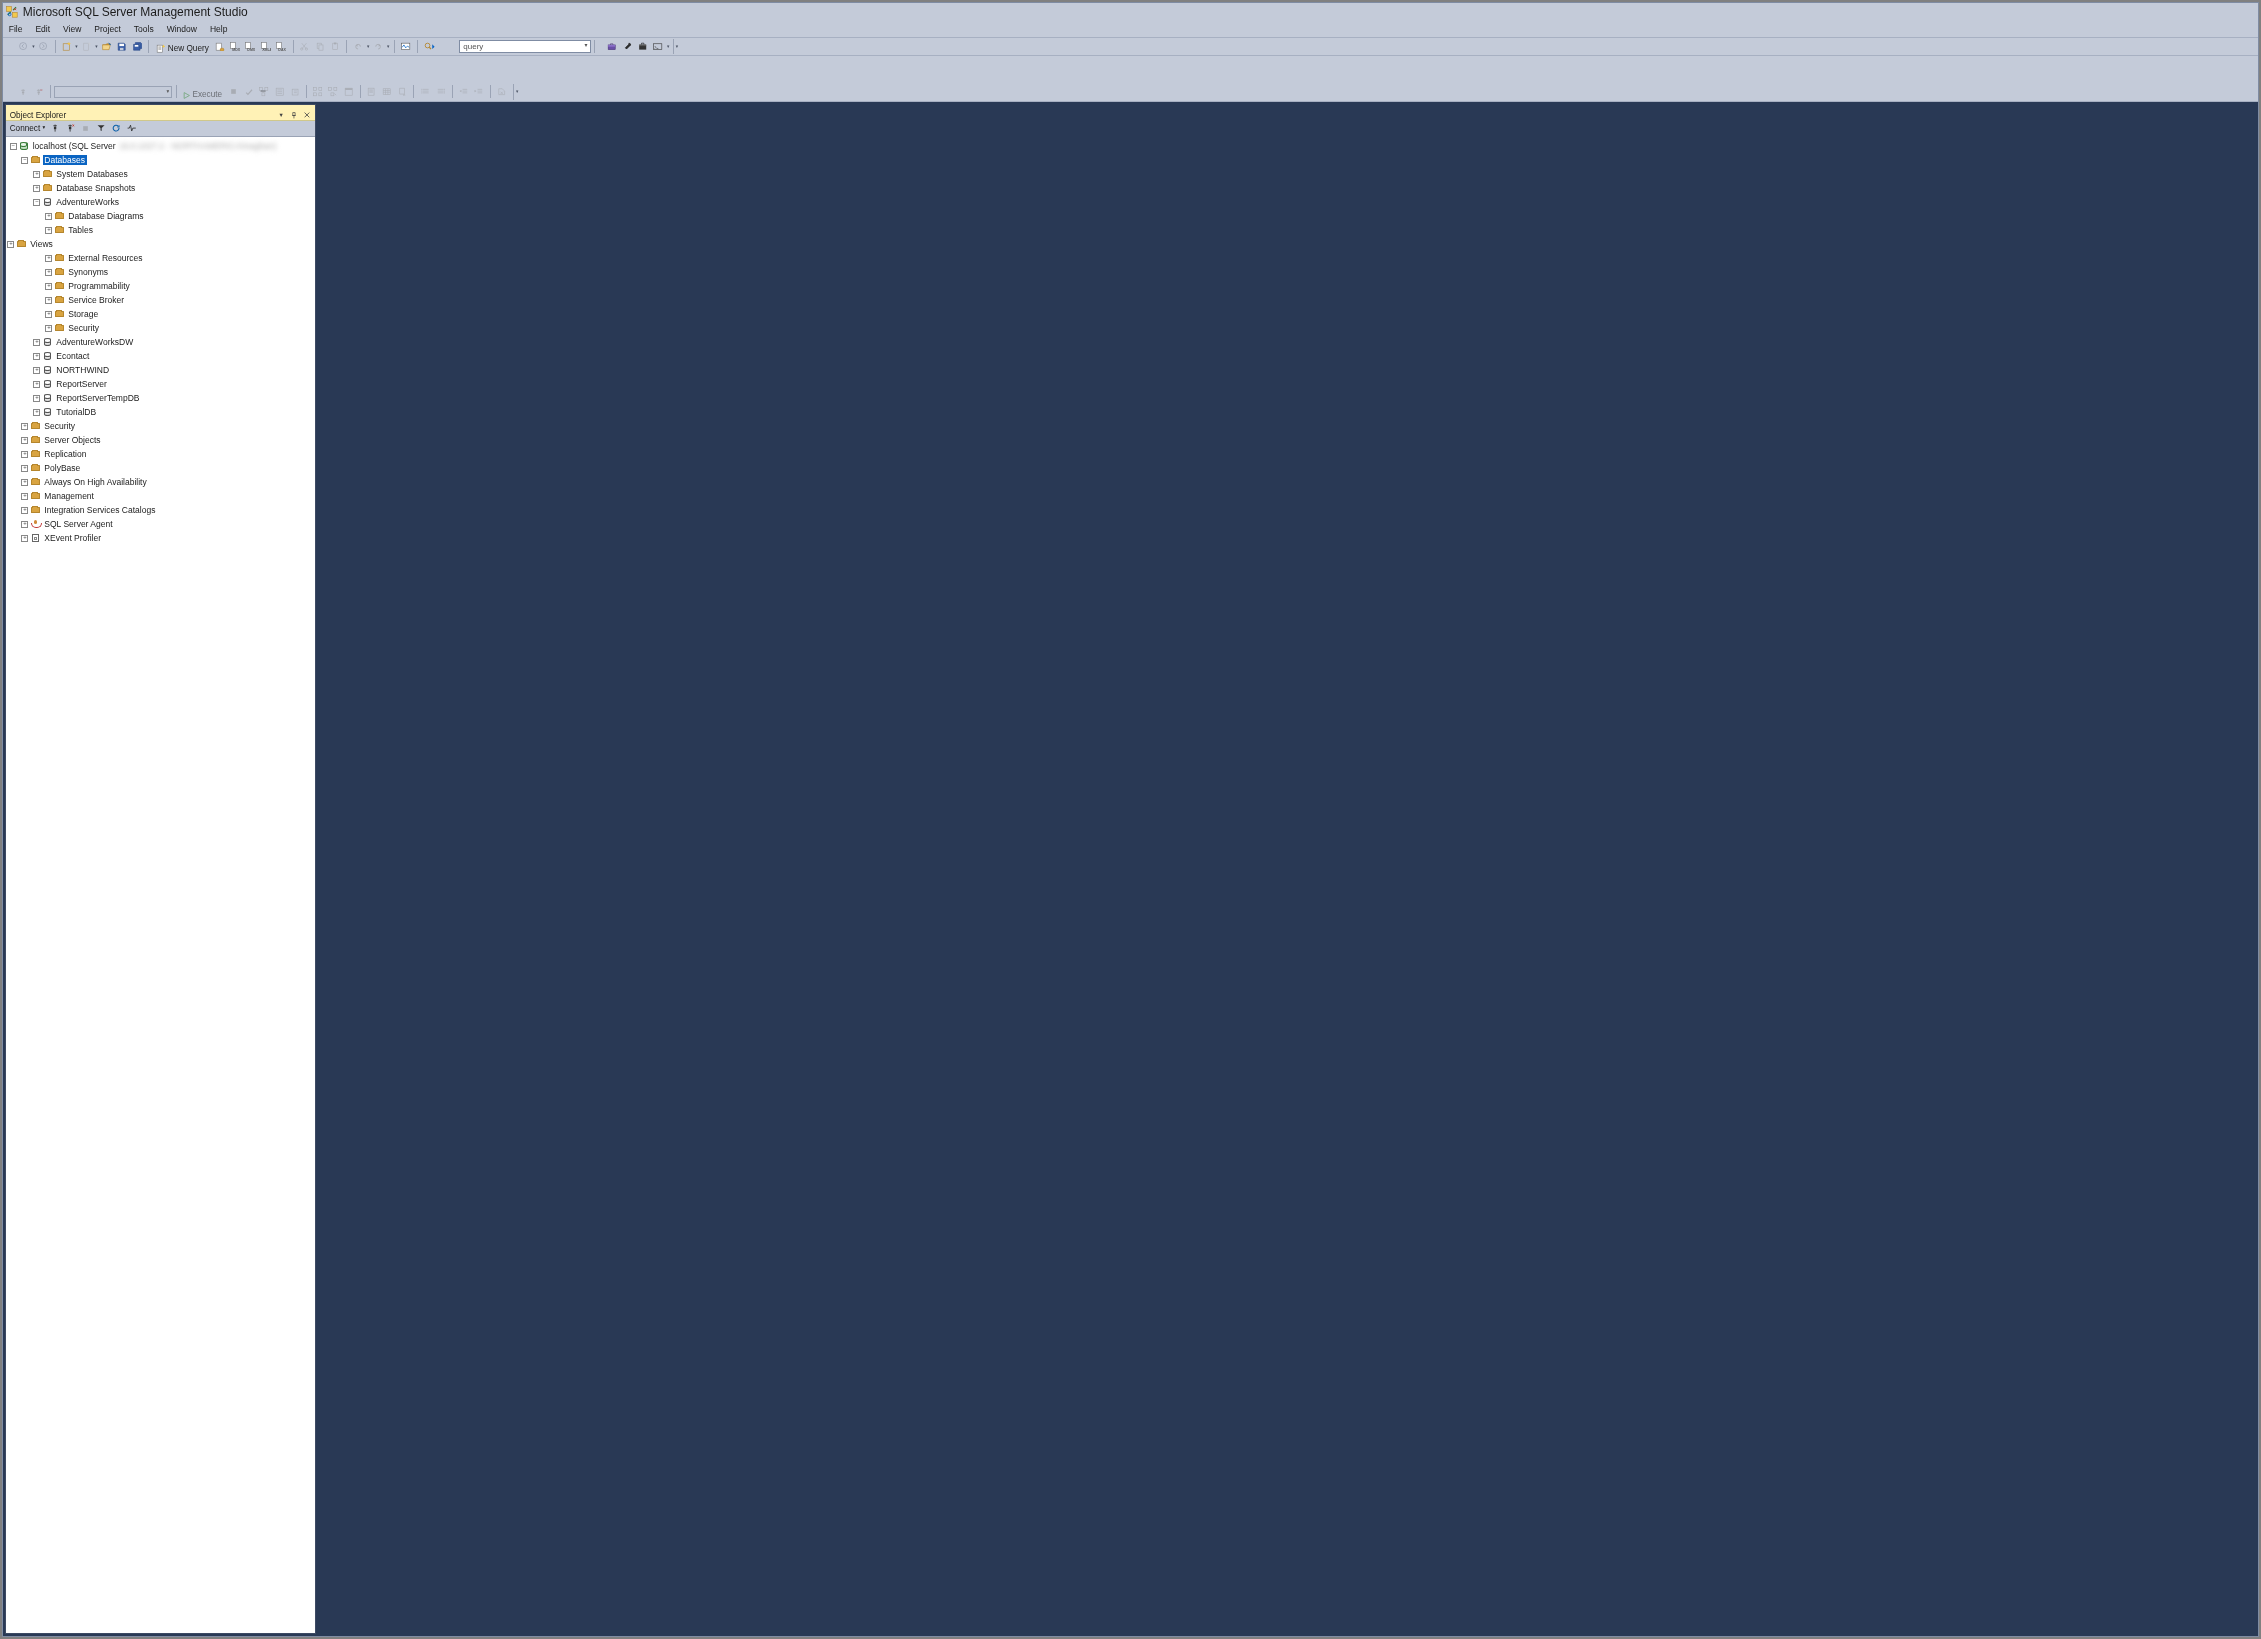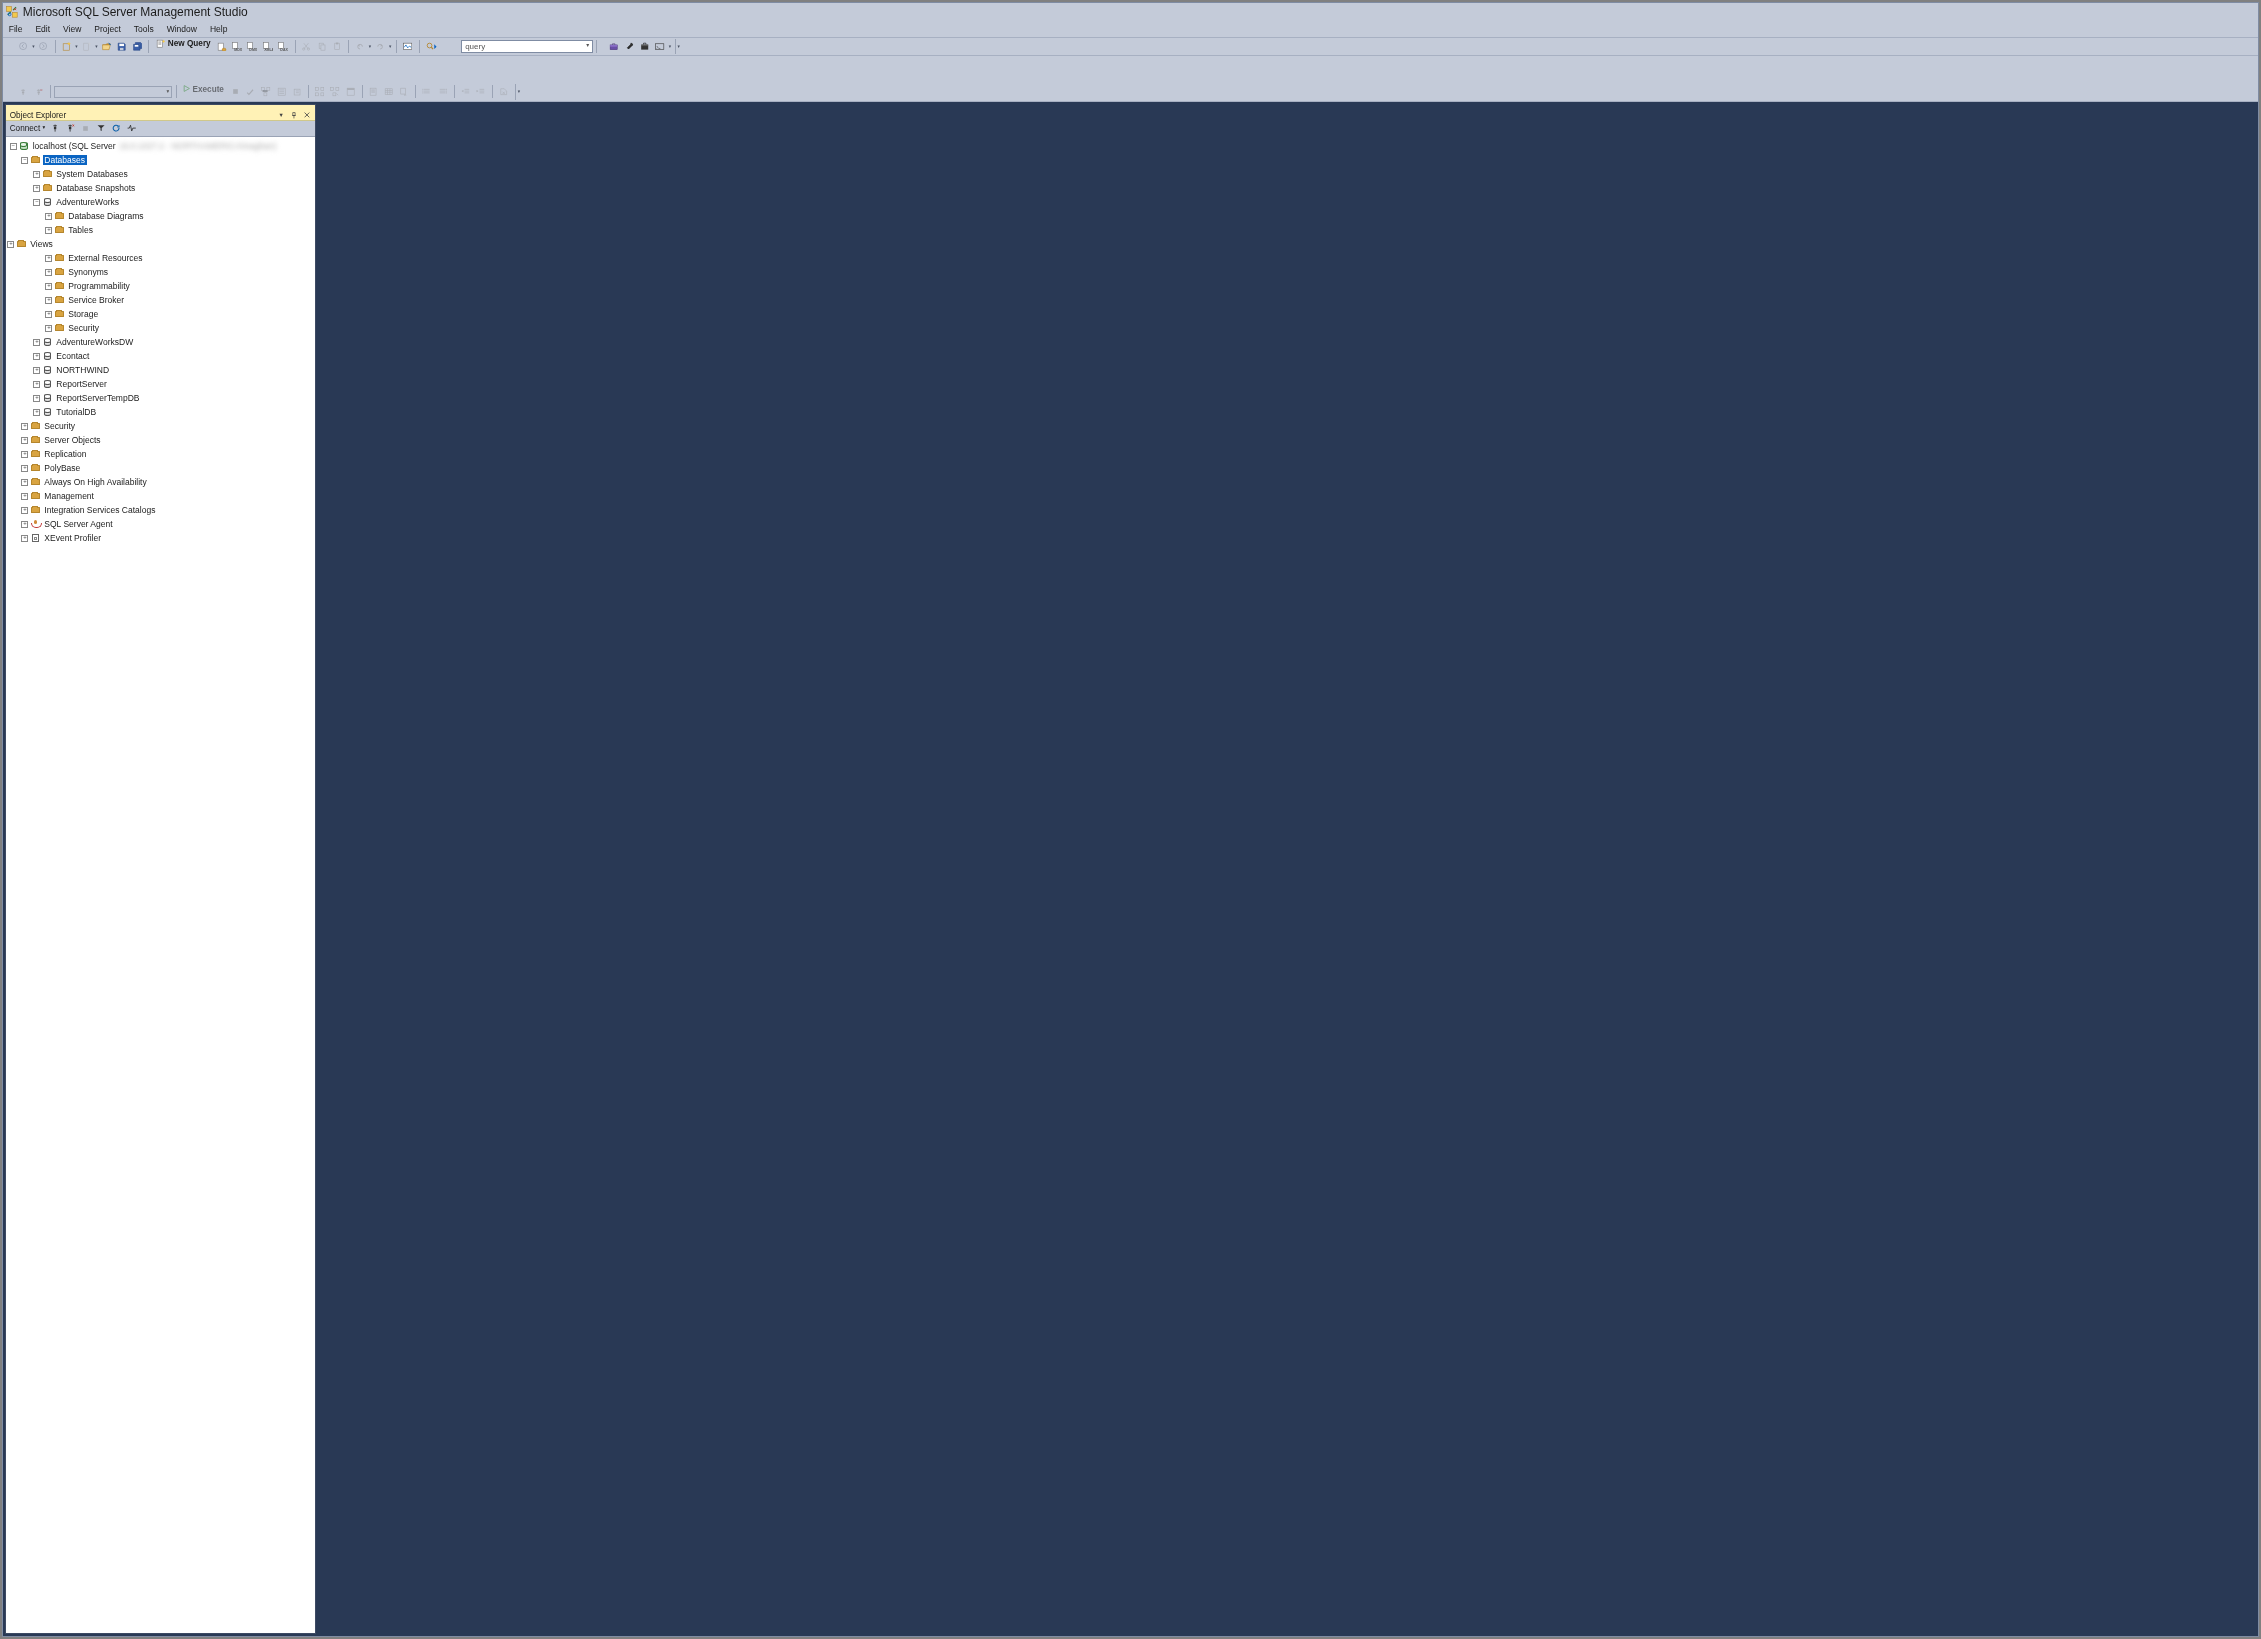--- a/index.html
+++ b/index.html
@@ -14,21 +14,21 @@
   .menu-bar { height: 16.5px; display: flex; align-items: center; padding: 0 5.9px; gap: 13px; }
   .menu-bar .menu-item { font-size: 8.5px; color: #1b1b1b; cursor: default; }
   
   .toolbar-row { height: 19px; display: flex; align-items: center; padding: 0 2.4px 0 7px; border-top: 0.6px solid #a7b0c2; border-bottom: 0.6px solid #a7b0c2; }
   .toolbar-row.second { border-top: none; margin-top: 27px; }
   .tb-btn { width: 13px; height: 13px; display: inline-flex; align-items: center; justify-content: center; margin: 0 1.2px; color: #4a5263; }
   .tb-btn.disabled { opacity: .45; }
   .tb-sep { width: 0.6px; height: 13px; background: #9aa3b5; margin: 0 3.5px; }
   .tb-dropdown-caret { width: 4.7px; height: 13px; display: inline-flex; align-items: center; justify-content: center; color: #4a5263; font-size: 4.7px; }
   .grip { width: 3.5px; height: 11.8px; background-image: radial-gradient(#8f98ab 0.6px, transparent 0.6px); background-size: 1.8px 1.8px; margin-right: 2.4px; }
-  .tb-text-btn { display: inline-flex; align-items: flex-start; height: 14px; padding: 0 3.5px; gap: 2.4px; font-size: 8.2px; color: #1b1b1b; font-weight: bold; }
+  .tb-text-btn { display: inline-flex; align-items: flex-end; height: 14px; padding: 0 3.5px; gap: 2.4px; font-size: 8.2px; color: #1b1b1b; }
   .tb-text-btn.disabled { opacity: .55; }
   .tb-combo { position: relative; width: 118px; height: 11.8px; background: #c4cbd9; border: 0.6px solid #9aa3b5; display: inline-flex; align-items: center; padding: 0 9.4px 0 2.4px; font-size: 7.7px; color: #555; }
   .tb-combo::after { content: "▾"; position: absolute; right: 1.8px; top: 0.6px; font-size: 5.3px; color: #555; }
   .quick-launch { width: 132px; height: 13px; background: #fff; border: 0.6px solid #7f8ca3; display: inline-flex; align-items: center; padding: 0 10.6px 0 3.5px; position: relative; font-size: 8px; color: #555; margin-left: 20px; }
   .quick-launch::after { content: "▾"; position: absolute; right: 2.4px; top: 1.2px; font-size: 5.9px; color: #555; }
   
   .client-area { flex: 1; display: flex; background: #293955; padding: 1.8px 1.8px 1.8px 2.4px; overflow: hidden; }
   .object-explorer { width: 311px; background: #fff; display: flex; flex-direction: column; border: 0.6px solid #3d4a63; }
   .oe-title { height: 16px; background: #fff2b6; border-bottom: 0.6px solid #d0c88a; display: flex; align-items: flex-end; padding: 0 3.5px; font-size: 8.2px; color: #1b1b1b; }
   .oe-title .spacer { flex: 1; }

